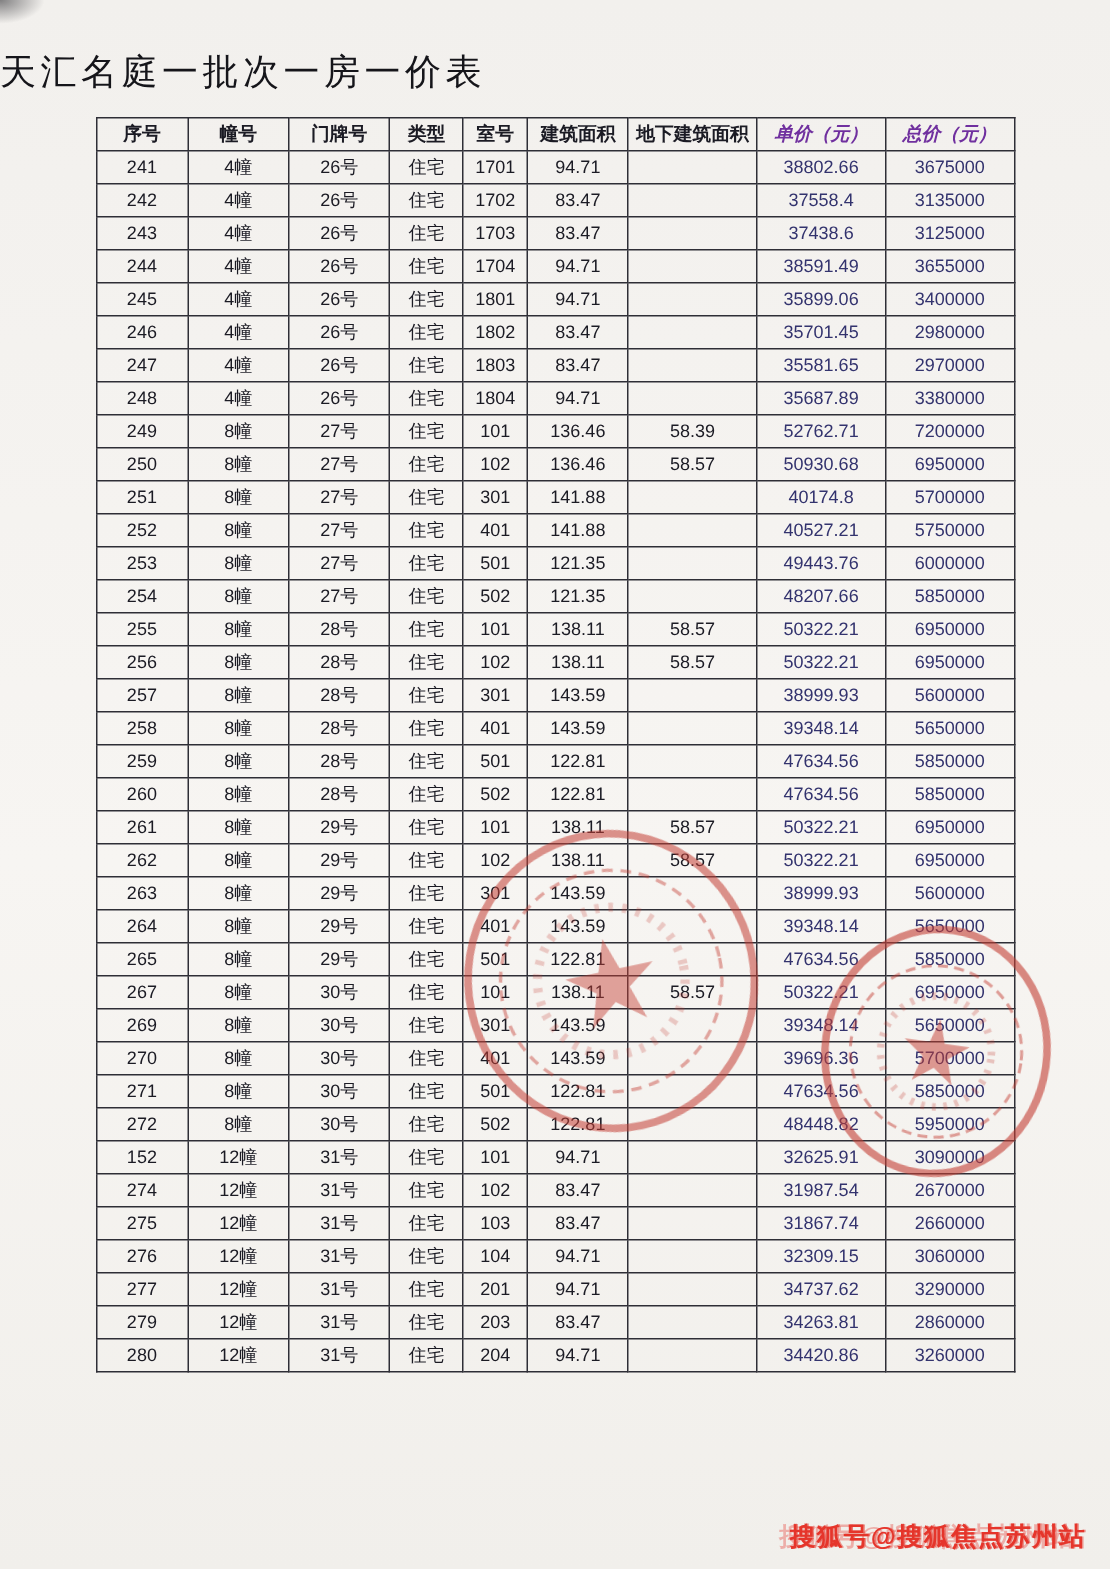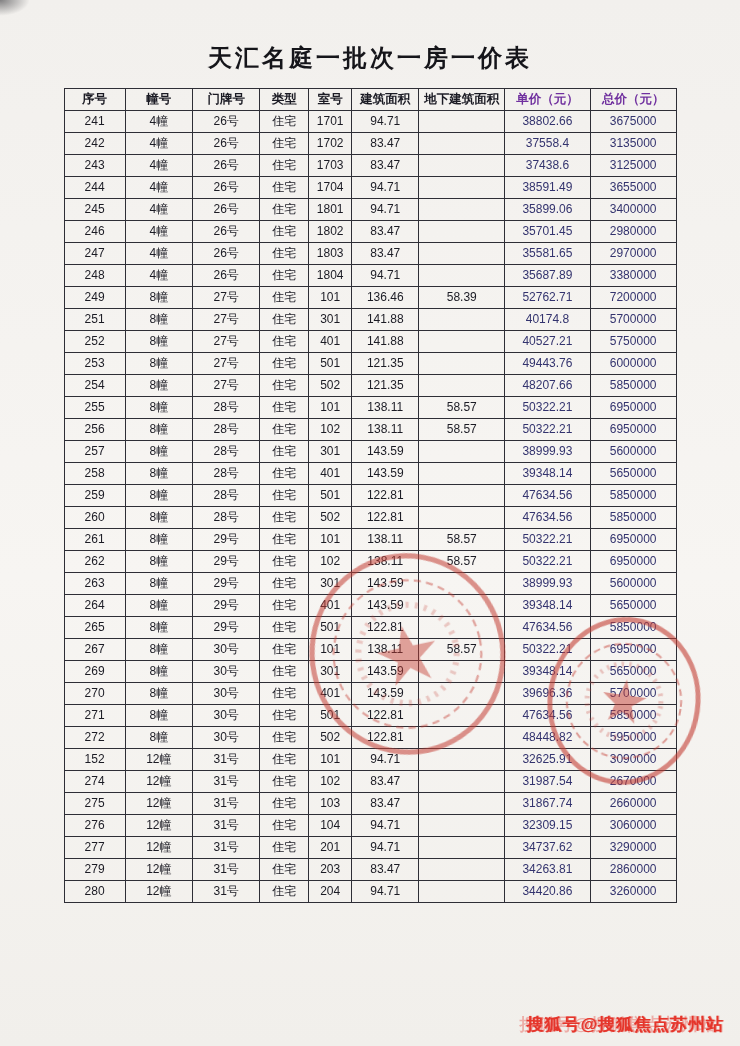--- a/index.html
+++ b/index.html
@@ -10,25 +10,24 @@
     background:linear-gradient(180deg,#f2f0ed 0%, #f7f5f2 55%, #f1efeb 100%);
     font-family:"Liberation Sans", sans-serif;
     overflow:hidden;
     box-sizing:border-box;
   }
   .corner-artifact {
     position:absolute; top:0; left:0; width:30px; height:16px;
     background:radial-gradient(ellipse at top left, rgba(35,35,40,.55), transparent 70%);
   }
   .doc-title {
-    text-align:center;
-    padding-top:42px;
+    padding-top:32px;
     font-family:"Liberation Serif", serif;
     font-size:24px;
-    font-weight:bold;
+    font-weight:normal;
     letter-spacing:3px;
     color:#15151a;
   }
   table.price-table {
     width:613px;
     margin:14px auto 0 auto;
     border-collapse:collapse;
     table-layout:fixed;
     font-size:12px;
     color:#1b1b24;
@@ -41,21 +40,21 @@
     padding:0 1px;
     text-align:center;
     overflow:hidden;
     white-space:nowrap;
   }
   .price-table th {
     font-weight:bold;
     font-size:12.5px;
     color:#1b1b24;
   }
-  .price-table th.ph { color:#70309f; }
+  .price-table th.ph { color:#70309f;font-style:italic; }
   .price-table td.price { color:#33336e; }
   .stamp {
     position:absolute;
     pointer-events:none;
   }
   .stamp-1 { left:305px; top:548px; width:205px; height:212px; opacity:.55; transform:rotate(-12deg); filter:blur(.4px); }
   .stamp-2 { left:540px; top:605px; width:168px; height:192px; opacity:.6; transform:rotate(8deg); filter:blur(.4px); }
   .watermark {
     position:absolute;
     right:16px; bottom:10px;
@@ -195,20 +194,31 @@
           <td>8幢</td>
           <td>27号</td>
           <td>住宅</td>
           <td>101</td>
           <td>136.46</td>
           <td>58.39</td>
           <td class="price">52762.71</td>
           <td class="price">7200000</td>
         </tr>
         <tr>
+          <td>250</td>
+          <td>8幢</td>
+          <td>27号</td>
+          <td>住宅</td>
+          <td>102</td>
+          <td>136.46</td>
+          <td>58.57</td>
+          <td class="price">50930.68</td>
+          <td class="price">6950000</td>
+        </tr>
+        <tr>
           <td>251</td>
           <td>8幢</td>
           <td>27号</td>
           <td>住宅</td>
           <td>301</td>
           <td>141.88</td>
           <td></td>
           <td class="price">40174.8</td>
           <td class="price">5700000</td>
         </tr>

